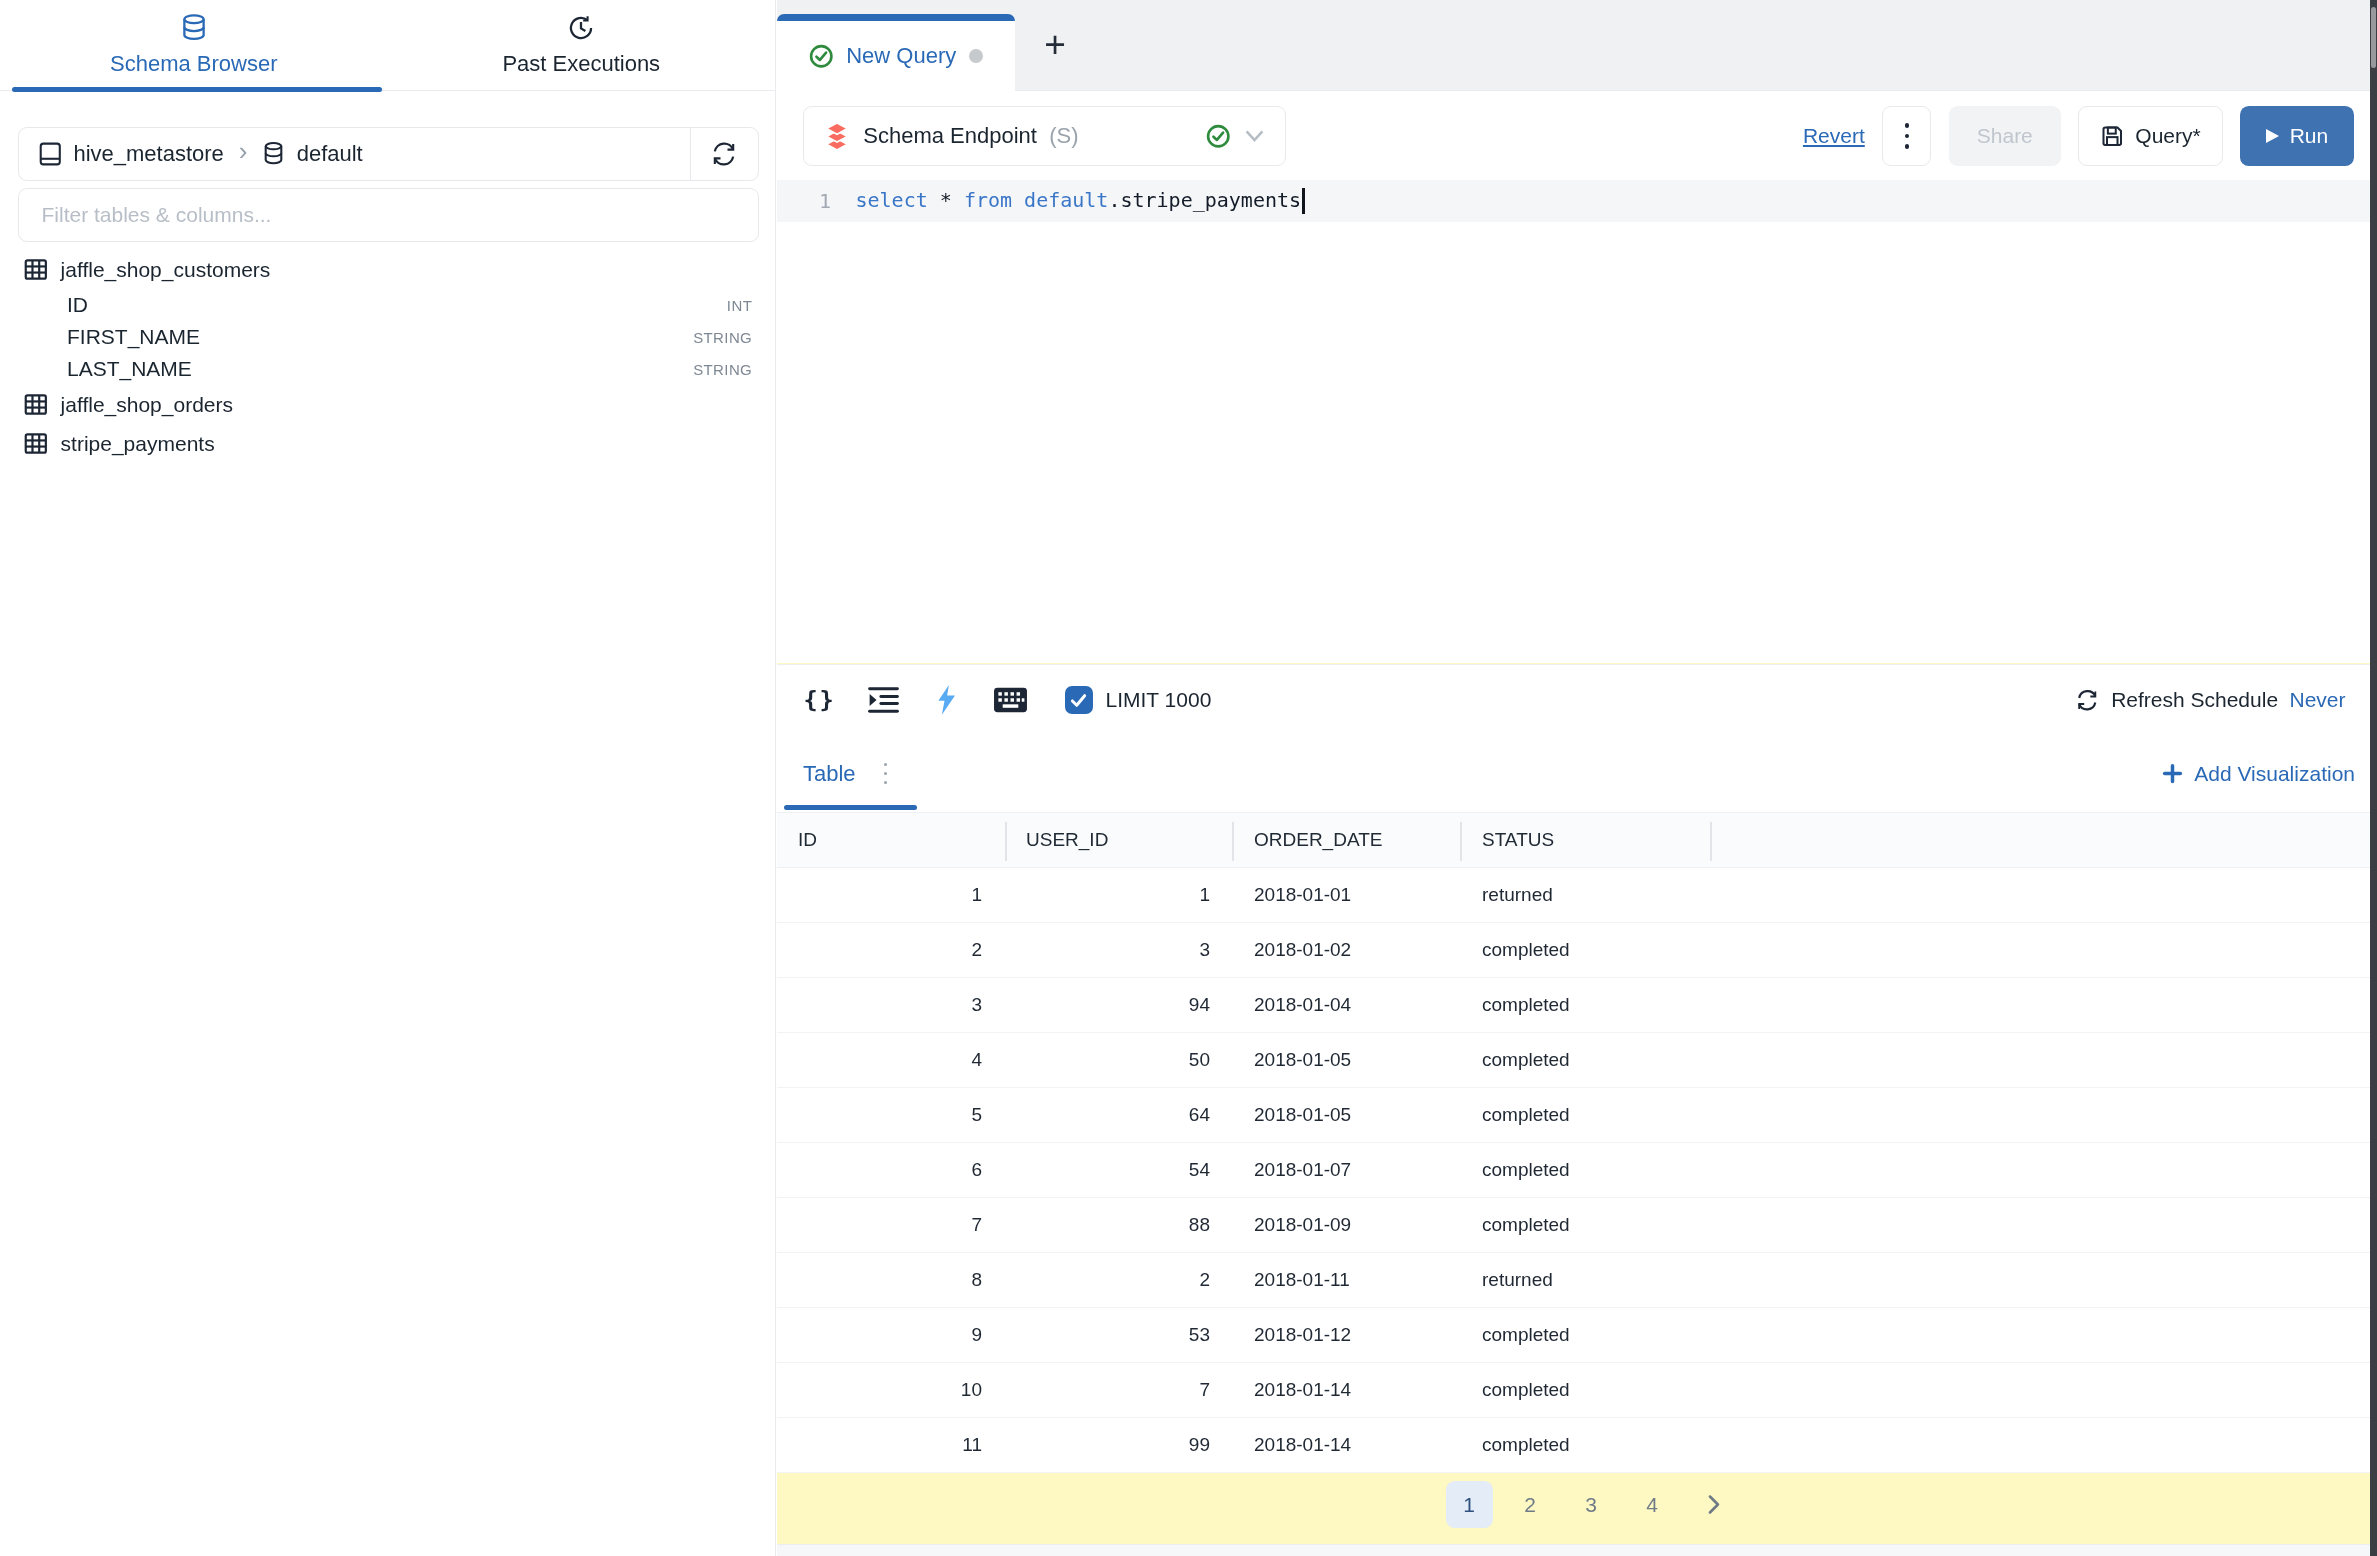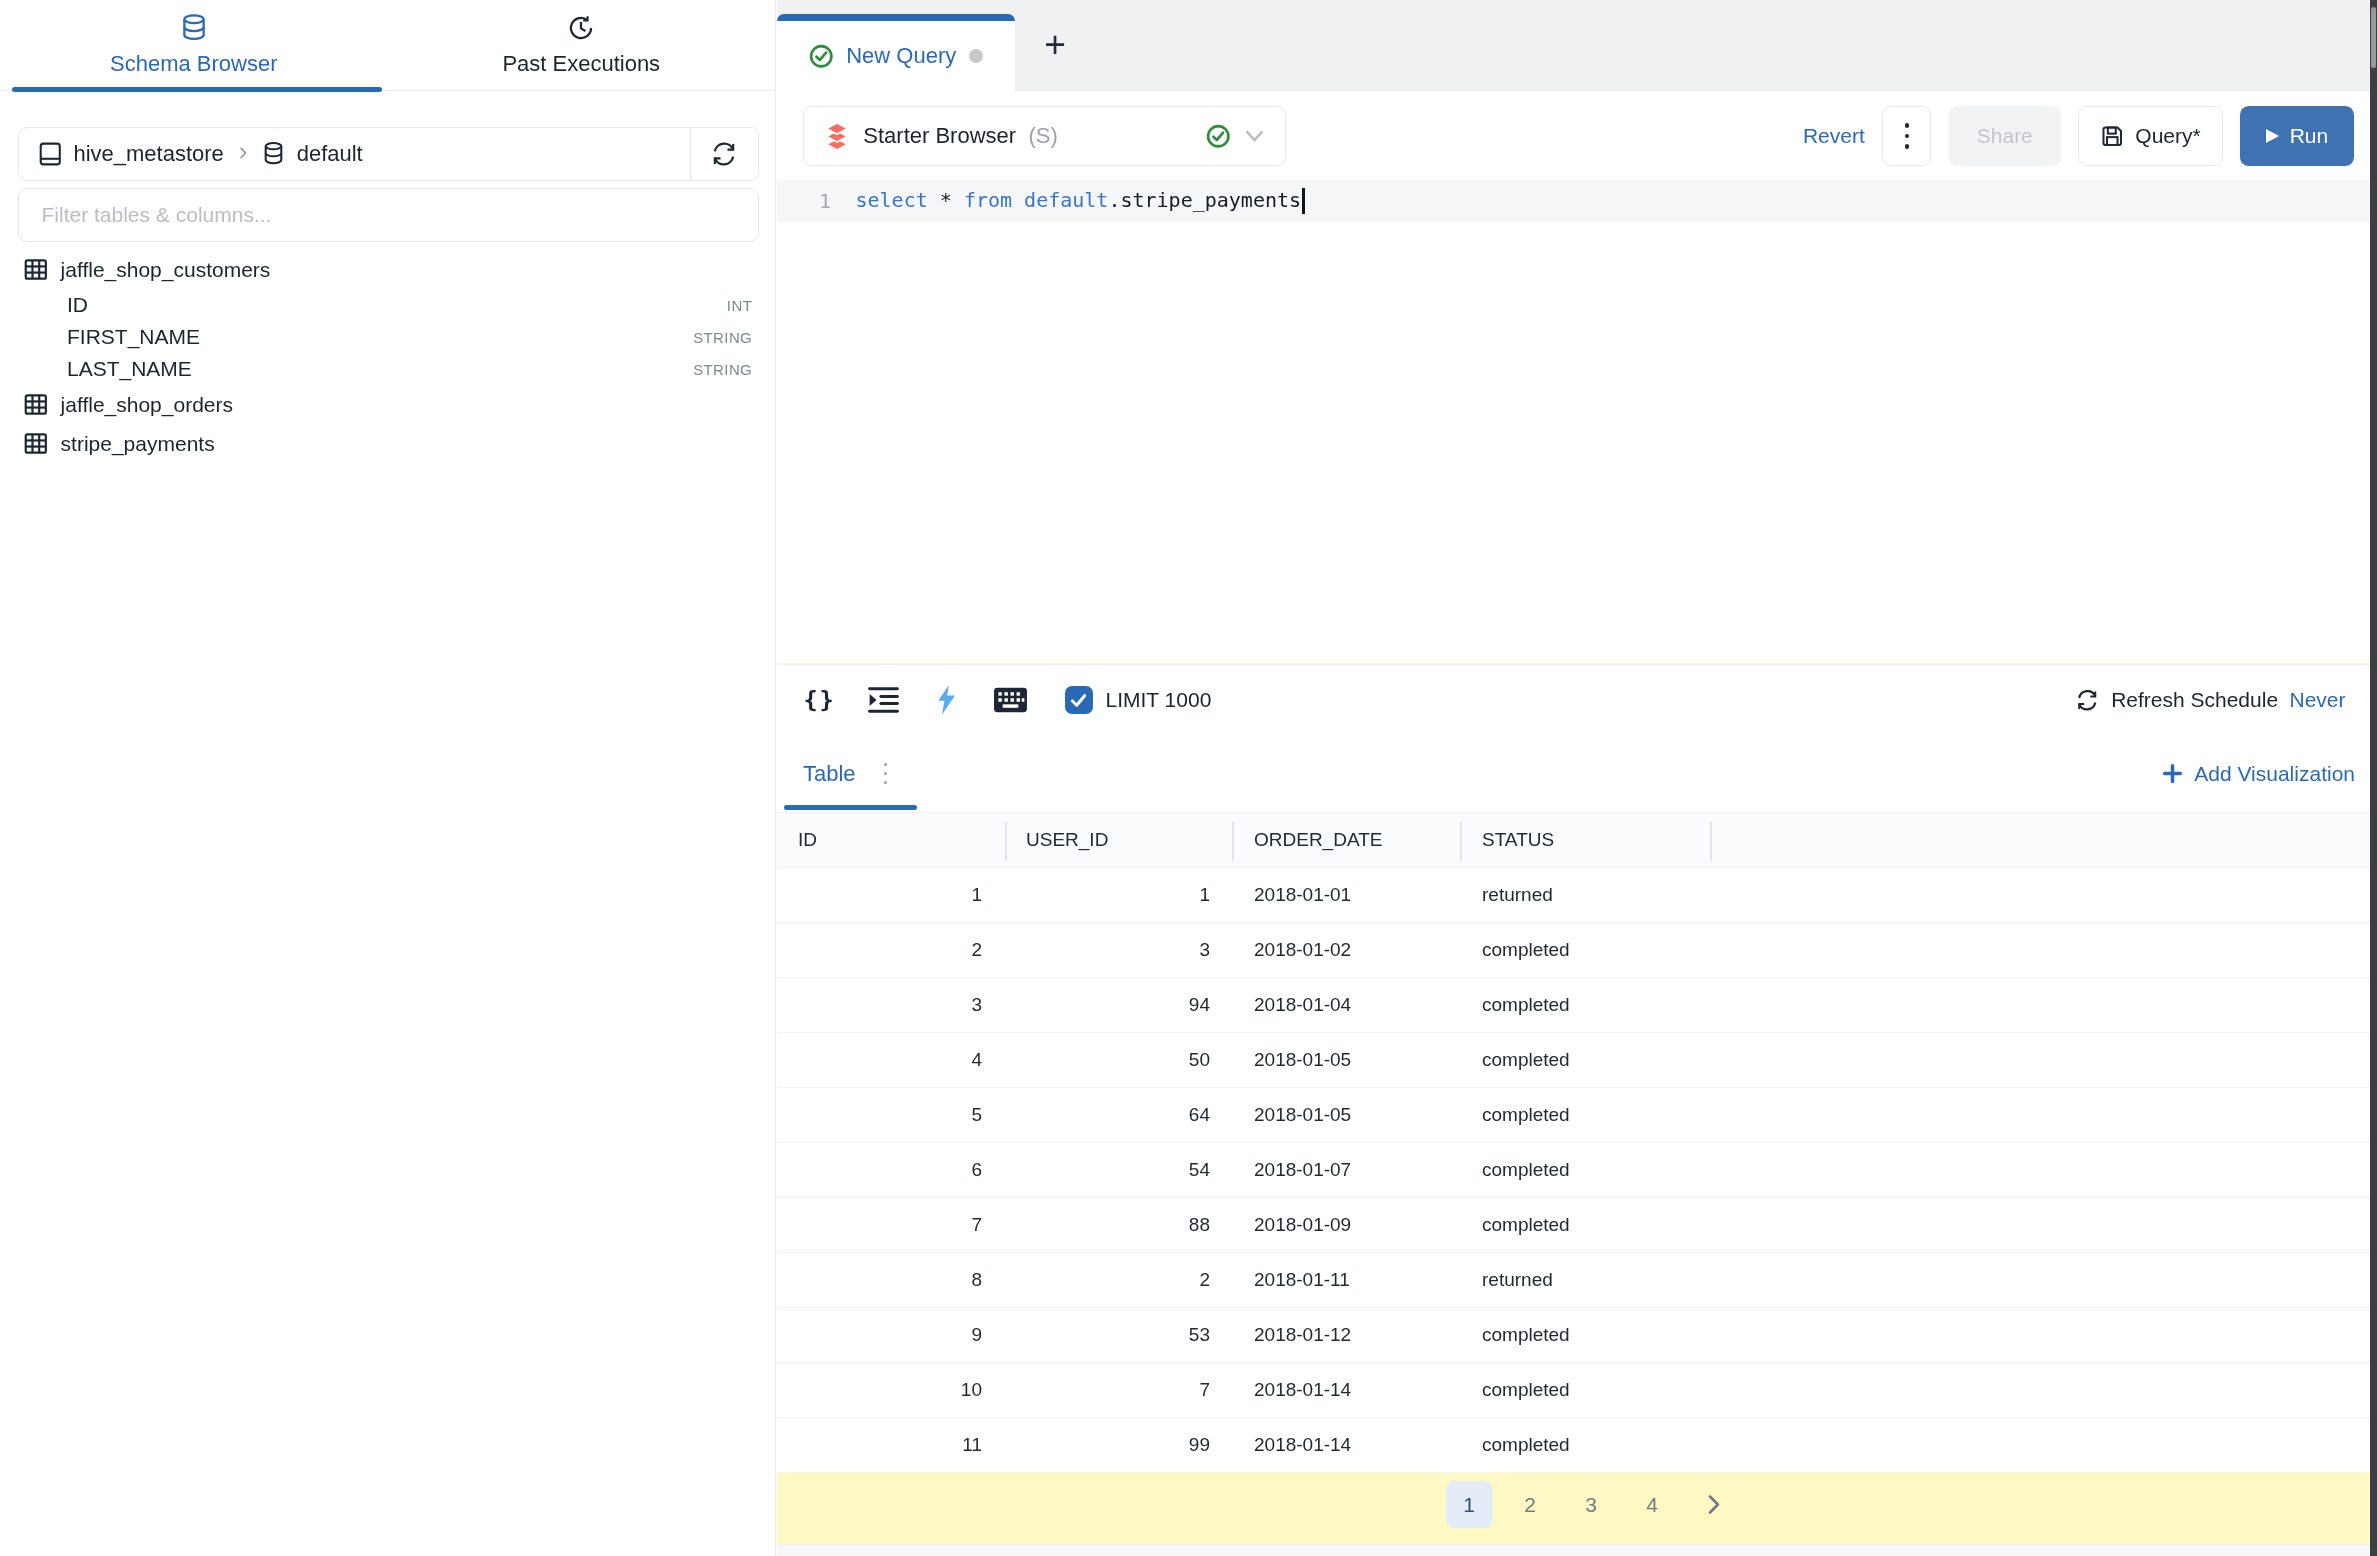--- a/index.html
+++ b/index.html
@@ -34,21 +34,21 @@
   .qtab { position:absolute; left:0; top:14px; width:238px; height:77px; background:#fff; border-top:7px solid #2a69b5; border-radius:7px 7px 0 0; display:flex; align-items:center; justify-content:center; gap:13px; font-size:22px; color:#2a69b5; cursor:pointer; }
   .unsaved-dot { width:14px; height:14px; border-radius:50%; background:#c7cacd; }
   .plus-tab { position:absolute; left:250px; top:0; width:56px; height:89px; display:flex; align-items:center; justify-content:center; font-size:37px; font-weight:300; color:#20293425; color:#242c38; cursor:pointer; }
 
   .actionbar { position:relative; height:89px; background:#fff; }
   .endpoint { position:absolute; left:26px; top:15px; width:483px; height:60px; border:1.8px solid #e7e9ec; border-radius:8.8px; display:flex; align-items:center; gap:12.3px; padding:0 19px; font-size:22px; cursor:pointer; }
   .ep-name { color:#1b2530; }
   .ep-size { color:#9aa3ad; }
   .ep-right { margin-left:auto; display:flex; align-items:center; gap:12.3px; }
   .actions { position:absolute; right:15.8px; top:15px; height:60px; display:flex; align-items:center; gap:17.5px; }
-  .link-btn { color:#2a69b5; font-size:21px; cursor:pointer; }
+  .link-btn { color:#2a69b5; font-size:21px; cursor:pointer;text-decoration:underline; }
   .kebab-btn { width:49px; height:60px; border:1.8px solid #e7e9ec; border-radius:8.8px; display:flex; flex-direction:column; align-items:center; justify-content:center; gap:6.1px; cursor:pointer; background:#fff; }
   .kebab-btn i { width:4.4px; height:4.4px; border-radius:50%; background:#1d2634; }
   .btn { height:60px; display:flex; align-items:center; justify-content:center; gap:10.5px; border-radius:8.8px; font-size:21px; cursor:pointer; }
   .btn-share { background:#f2f3f5; color:#c0c6cd; padding:0 28px; cursor:not-allowed; }
   .btn-save { background:#fff; border:1.8px solid #e7e9ec; color:#1b2530; padding:0 21px; }
   .btn-run { background:#3e72b1; color:#fff; padding:0 26px; }
   .play-tri { width:0; height:0; border-left:13px solid #fff; border-top:7.9px solid transparent; border-bottom:7.9px solid transparent; }
 
   .editor { position:relative; height:483px; background:#fff; cursor:text; }
   .active-line { position:absolute; left:0; right:0; top:0; height:42px; background:#f5f6f8; display:flex; align-items:center; }
@@ -225,21 +225,21 @@
 
   <div class="actionbar">
     <div class="endpoint">
       <span>
         <svg width="28" height="30" viewBox="0 0 32 34">
           <polygon points="16,20 28,26.5 16,33 4,26.5" fill="#f96c5f" stroke="#fff" stroke-width="2"></polygon>
           <polygon points="16,11 28,17.5 16,24 4,17.5" fill="#f96c5f" stroke="#fff" stroke-width="2"></polygon>
           <polygon points="16,2 28,8.5 16,15 4,8.5" fill="#f96c5f" stroke="#fff" stroke-width="2"></polygon>
         </svg>
       </span>
-      <span class="ep-name">Starter Browser</span>
+      <span class="ep-name">Schema Endpoint</span>
       <span class="ep-size">(S)</span>
       <span class="ep-right">
         <span>
           <svg width="24.5" height="24.5" viewBox="0 0 28 28">
             <circle cx="14" cy="14" r="11.6" fill="#fff" stroke="#2e8b3d" stroke-width="3"></circle>
             <polyline points="8.5,14.5 12.5,18.2 19.5,9.8" fill="none" stroke="#2e8b3d" stroke-width="3" stroke-linecap="round" stroke-linejoin="round"></polyline>
           </svg>
         </span>
         <span>
           <svg width="23" height="17.5" viewBox="0 0 26 20" fill="none" stroke="#b6bdc5" stroke-width="3">

